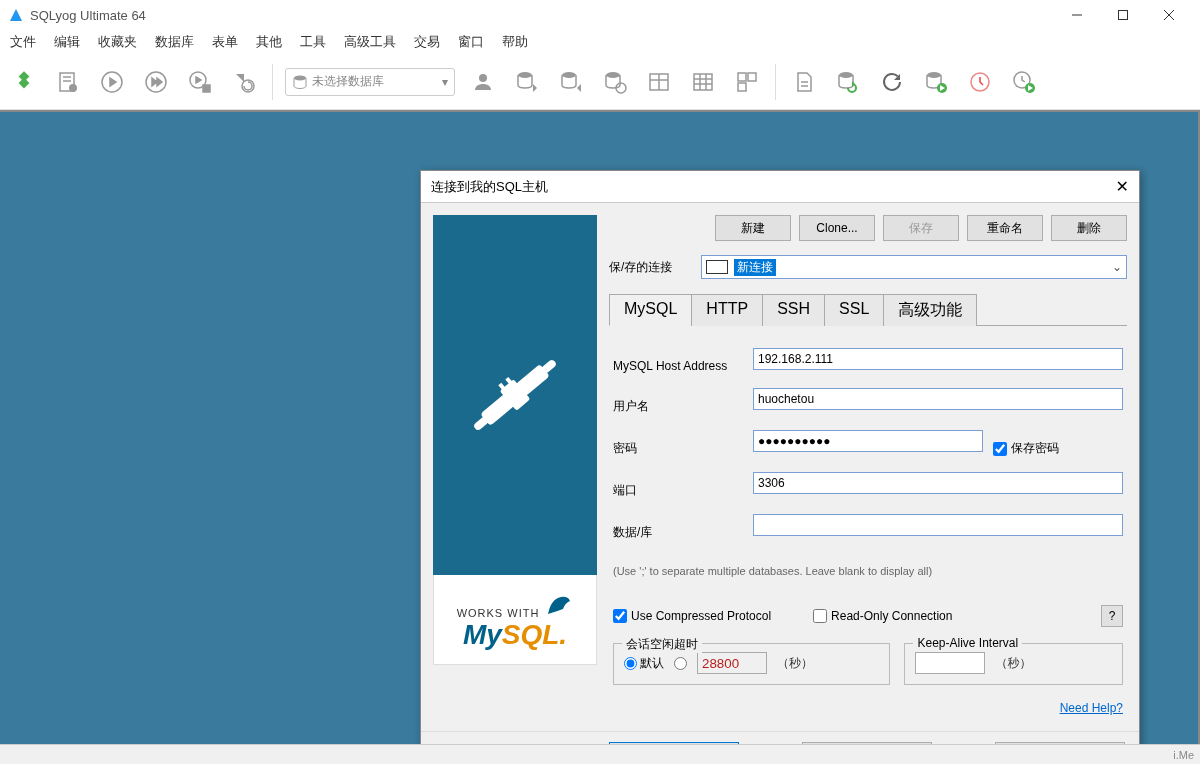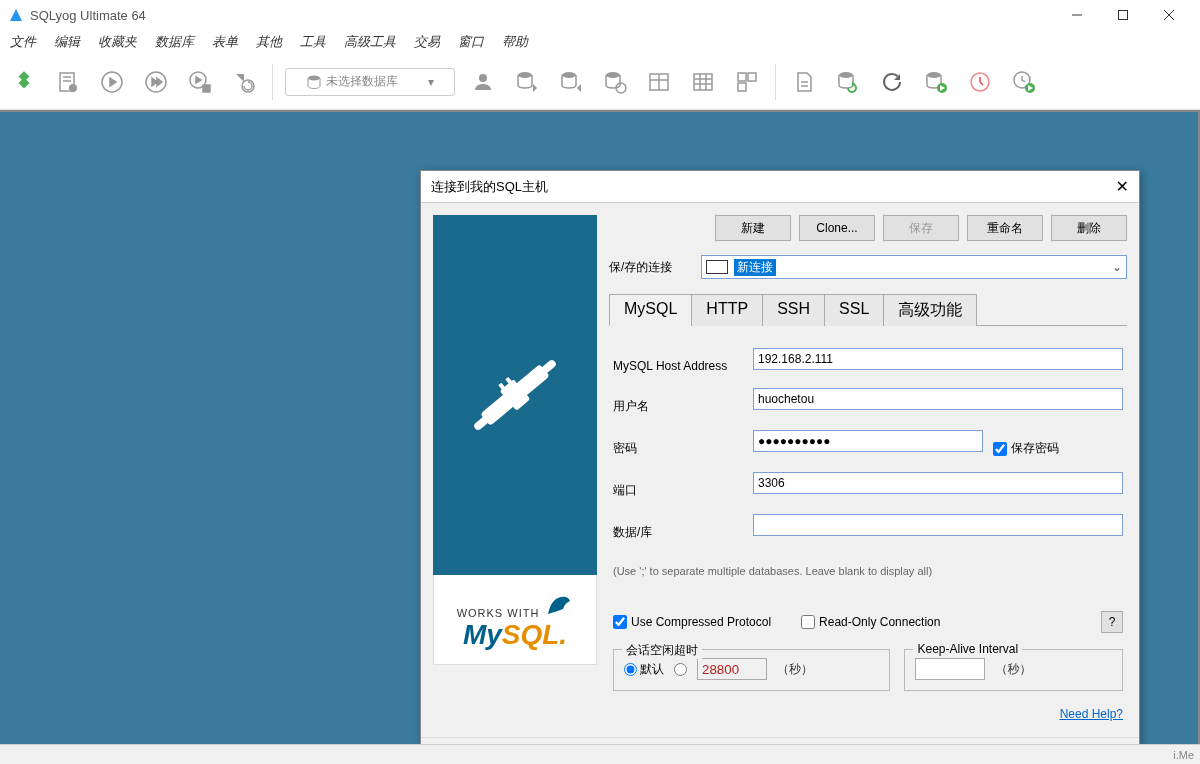--- a/index.html
+++ b/index.html
@@ -7,28 +7,28 @@
 
 
 .titlebar { height: 30px; display: flex; align-items: center; padding: 0 8px; background: #fff; }
 .titlebar .app-icon { width: 16px; height: 16px; margin-right: 6px; }
 .titlebar .title { color: #555; font-size: 13px; }
 .titlebar .win-controls { margin-left: auto; display: flex; }
 .titlebar .win-btn { width: 46px; height: 30px; display: flex; align-items: center; justify-content: center; color: #666; }
 
 
 .menubar { height: 24px; display: flex; align-items: center; padding: 0 10px; gap: 18px; background: #fff; font-size: 13px; color: #333; }
-.menubar span { cursor: default; font-style: italic; }
+.menubar span { cursor: default; }
 
 
 .toolbar { height: 56px; display: flex; align-items: center; padding: 0 8px; gap: 12px; background: #fff; border-bottom: 1px solid #e0e0e0; }
 .tb-icon { width: 32px; height: 32px; display: flex; align-items: center; justify-content: center; color: #999; }
 .tb-icon.green { color: #4caf50; }
 .tb-sep { width: 1px; height: 36px; background: #ddd; }
-.db-select { display: flex; align-items: center; border: 1px solid #ccc; border-radius: 3px; height: 28px; padding: 0 20px; gap: 4px; color: #888; width: 170px; }
+.db-select { display: flex; align-items: center; border: 1px solid #ccc; border-radius: 3px; height: 28px; padding: 0 6px; gap: 4px; color: #888; width: 170px; }
 .db-select .sel-text { flex: 1; font-size: 12px; }
 
 
 .workspace { position: absolute; top: 110px; left: 0; right: 0; bottom: 20px; background: #3a7a9c; border: 2px solid #888; border-left: none; border-bottom: none; }
 
 
 .dialog { position: absolute; top: 170px; left: 420px; width: 720px; background: #f0f0f0; border: 1px solid #888; box-shadow: 2px 2px 8px rgba(0,0,0,0.3); }
 .dlg-title { height: 32px; display: flex; align-items: center; padding: 0 10px; background: #fff; border-bottom: 1px solid #ccc; font-size: 13px; }
 .dlg-title .close { margin-left: auto; font-size: 16px; cursor: default; }
 .dlg-body { display: flex; padding: 12px; gap: 12px; }
@@ -61,21 +61,21 @@
 
 
 .form { padding: 10px 4px 4px 4px; display: flex; flex-direction: column; gap: 10px; }
 .frow { display: flex; align-items: center; gap: 10px; }
 .frow label { width: 130px; font-size: 12px; margin-top: 15px; }
 .frow input[type=text], .frow input[type=password] { flex: 1; height: 22px; border: 1px solid #7a9fd4; padding: 0 4px; font-size: 12px; background: #fff; }
 .frow .short { width: 230px; flex: none; }
 .chk { display: flex; align-items: center; gap: 4px; }
 .chk input { width: 14px; height: 14px; }
 .hint { color: #666; font-size: 11px; margin: 14px 0; }
-.opts-row { display: flex; align-items: center; gap: 30px; margin-top: 10px; }
+.opts-row { display: flex; align-items: center; gap: 42px; margin-top: 4px; }
 .help-btn { width: 22px; height: 22px; border: 1px solid #adadad; background: #e1e1e1; display: flex; align-items: center; justify-content: center; margin-left: auto; }
 
 .groups { display: flex; gap: 14px; margin-top: 6px; }
 .group { border: 1px solid #bbb; padding: 8px 10px 10px 10px; position: relative; }
 .group .gtitle { position: absolute; top: -8px; left: 8px; background: #f0f0f0; padding: 0 4px; font-size: 12px; }
 .group-body { display: flex; align-items: center; gap: 10px; }
 .radio { display: flex; align-items: center; gap: 3px; }
 .group input[type=text] { width: 70px; height: 22px; border: 1px solid #aaa; padding: 0 4px; }
 .group input[type=text]:disabled { background: #f0f0f0; color: #b91c1c; }
 .unit { color: #333; }

